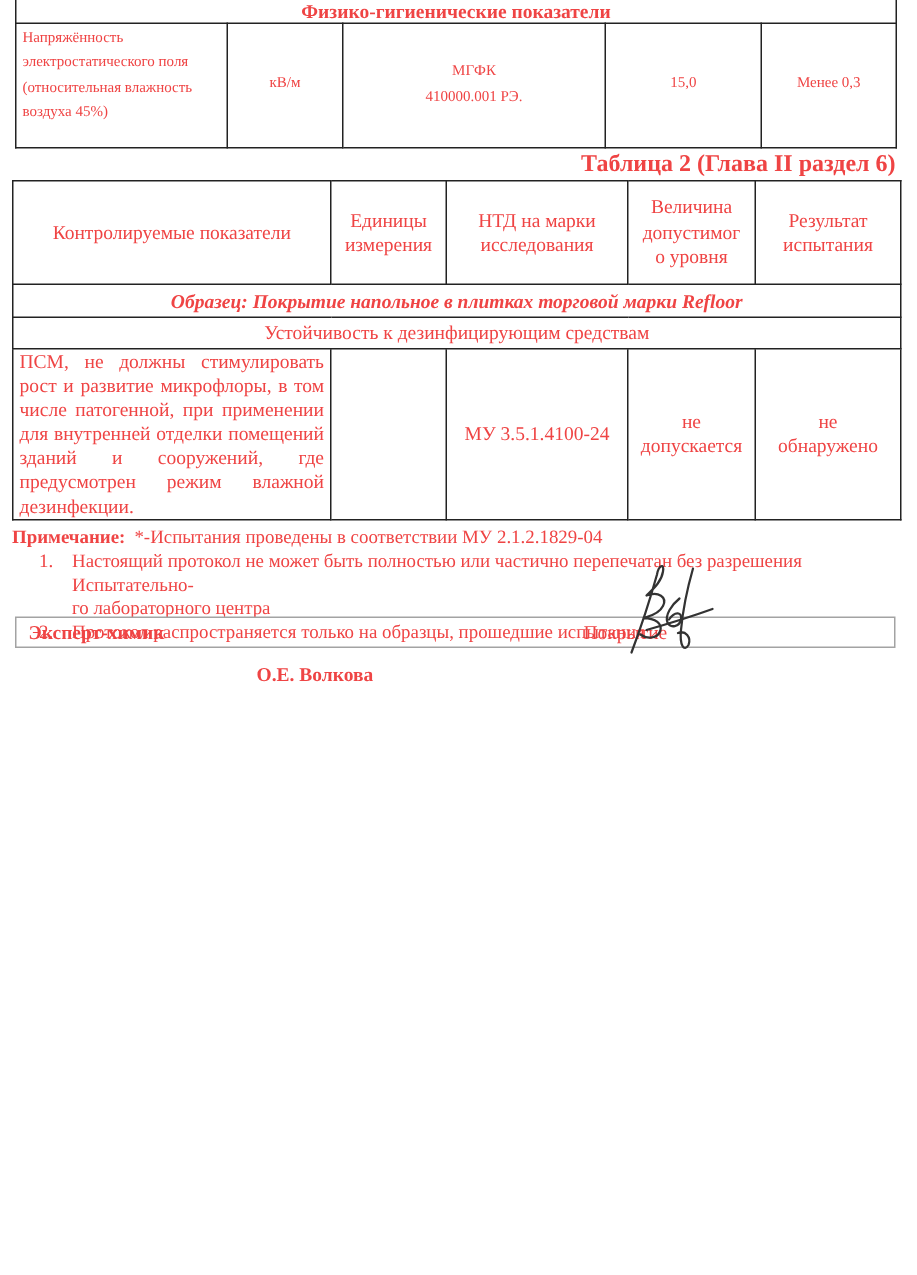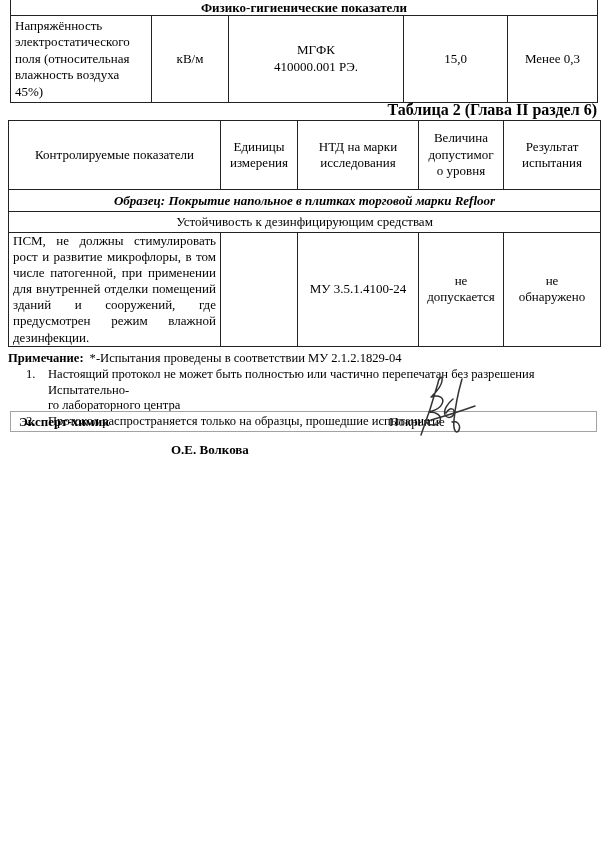--- a/index.html
+++ b/index.html
@@ -3,38 +3,38 @@
 <meta charset="utf-8">
 <style>
   * { margin: 0; padding: 0; box-sizing: border-box; }
   html, body { background: #ffffff; }
   .page {
     position: relative;
     width: 611px;
     height: 850px;
     background: #ffffff;
     font-family: "Liberation Serif", "DejaVu Serif", serif;
-    color: #000000;
+    color: #ef4444;
     overflow: hidden;
   }
   table { border-collapse: collapse; table-layout: fixed; }
   td { border: 1px solid #222; overflow: hidden; }
 
   
   .t1 { position: absolute; left: 10px; top: 0; width: 587px; }
   .t1 .head-cell {
     border-top: none;
     height: 15px;
     text-align: center;
     vertical-align: bottom;
     font-weight: bold;
     font-size: 13px;
     line-height: 14px;
   }
-  .t1 .data-row td { height: 83px; font-size: 13px; }
+  .t1 .data-row td { height: 83px; font-size: 10px; }
   .cell-left {
     vertical-align: top;
     text-align: left;
     padding: 2px 4px 2px 4px;
     line-height: 16.6px;
   }
   .cell-center {
     vertical-align: middle;
     text-align: center;
     line-height: 16.5px;

